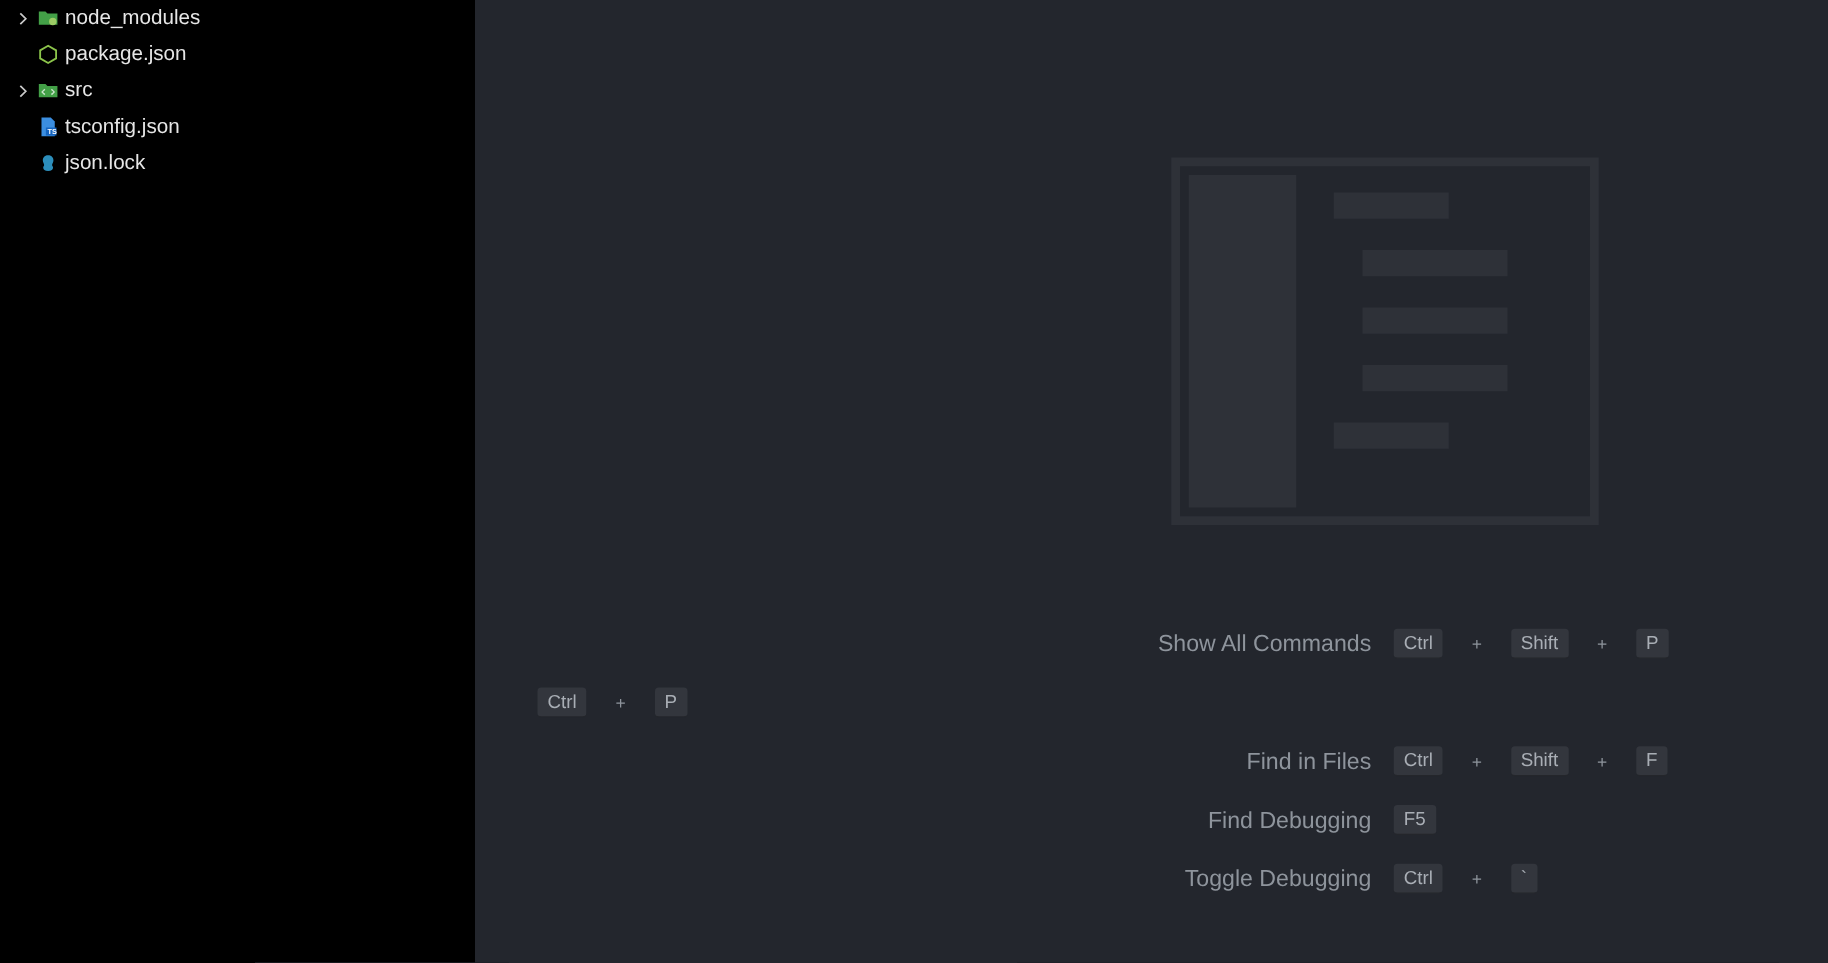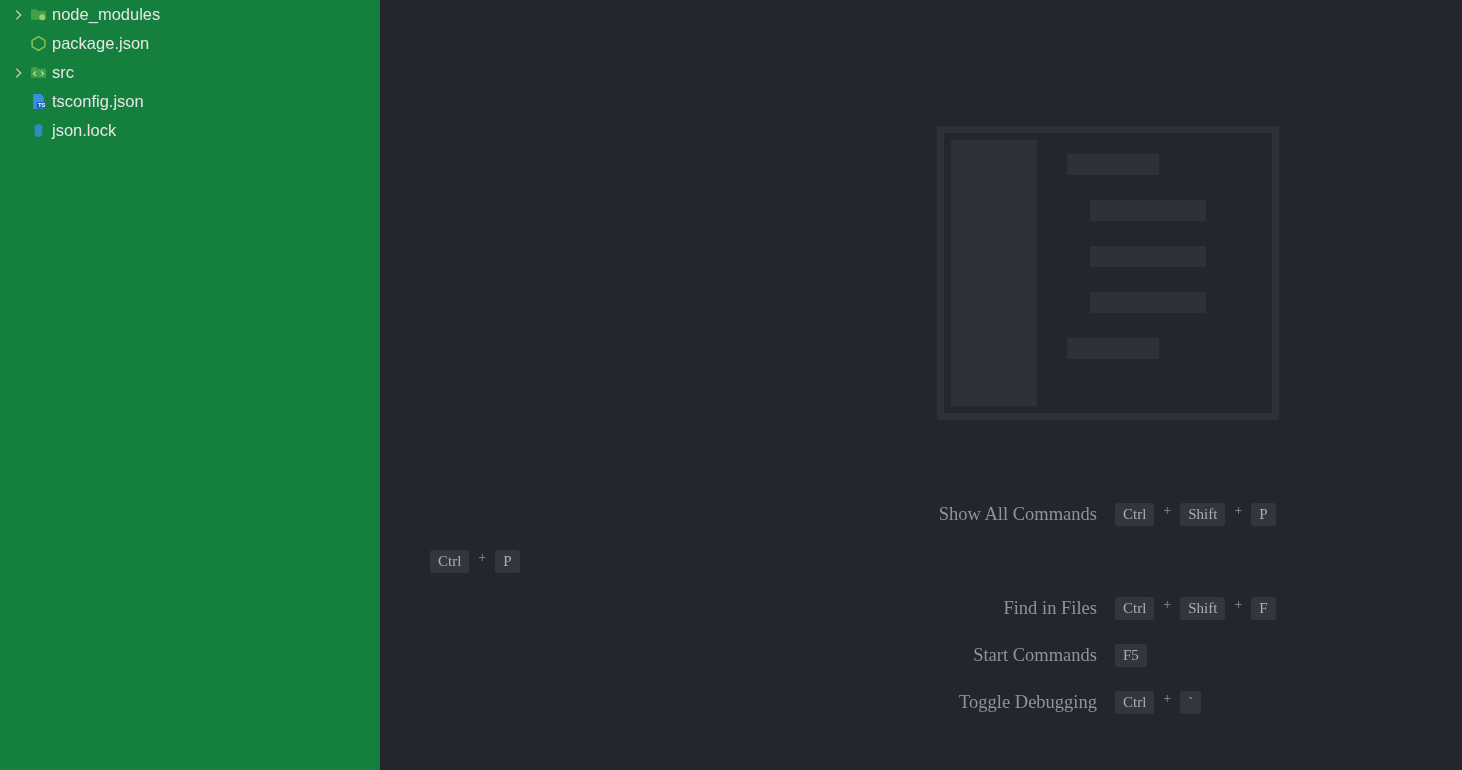--- a/index.html
+++ b/index.html
@@ -12,21 +12,21 @@
     overflow: hidden;
   }
   .layout {
     display: flex;
     width: 100%;
     height: 100%;
   }
   .sidebar {
     width: 380px;
     height: 100%;
-    background: #15803d;
+    background: #000000;
     padding-top: 0px;
   }
   .tree-item {
     display: flex;
     align-items: center;
     height: 29px;
     font-size: 16.5px;
     color: #e6e6e6;
     cursor: pointer;
     padding-left: 8px;
@@ -49,21 +49,20 @@
     margin-right: 4px;
   }
   .fi svg { width: 17px; height: 17px; }
   .label { white-space: nowrap; }
 
   .editor {
     flex: 1;
     height: 100%;
     background: #23262d;
     position: relative;
-    font-family: Liberation Serif, serif;
   }
 
   .watermark {
     position: absolute;
     left: 557px;
     top: 126px;
     width: 342px;
     height: 294px;
     border: 7px solid #2e3138;
     display: flex;
@@ -98,21 +97,22 @@
     font-size: 18.5px;
   }
   .sc-label {
     flex: 0 0 685px;
     text-align: right;
     padding-right: 18px;
   }
   .sc-keys {
     flex: 1;
     display: flex;
-    gap: 8px;
+    align-items: center;
+    gap: 22px;
   }
   .key {
     background: #33363d;
     color: #a9aeb5;
     border-radius: 3px;
     padding: 2px 8px;
     font-size: 15px;
     line-height: 19px;
     border-bottom: 1.5px solid #24262b;
   }
@@ -232,21 +232,21 @@
         <div class="sc-keys">
           <span class="key">Ctrl</span>
           <span class="plus">+</span>
           <span class="key">Shift</span>
           <span class="plus">+</span>
           <span class="key">F</span>
         </div>
       </div>
 
       <div class="shortcut-row">
-        <div class="sc-label">Start Commands</div>
+        <div class="sc-label">Find Debugging</div>
         <div class="sc-keys">
           <span class="key">F5</span>
         </div>
       </div>
 
       <div class="shortcut-row">
         <div class="sc-label">Toggle Debugging</div>
         <div class="sc-keys">
           <span class="key">Ctrl</span>
           <span class="plus">+</span>

